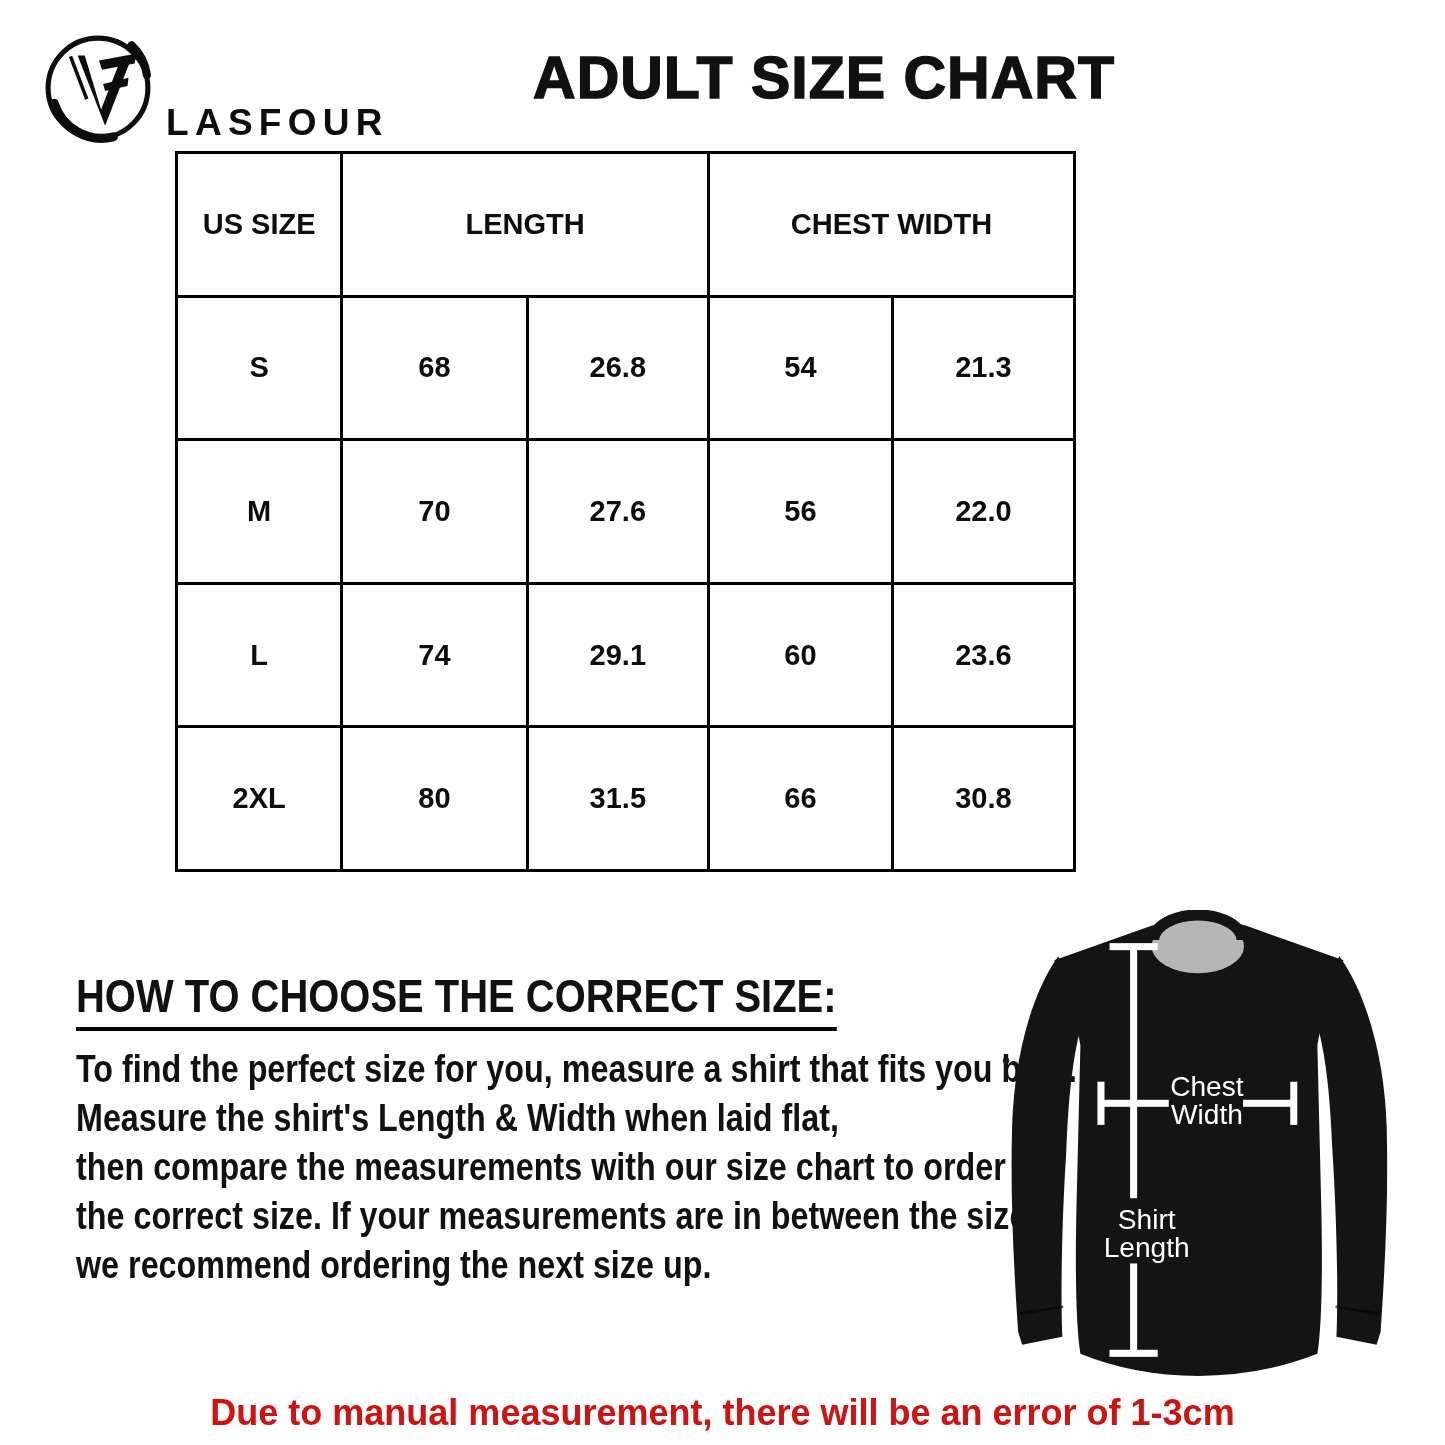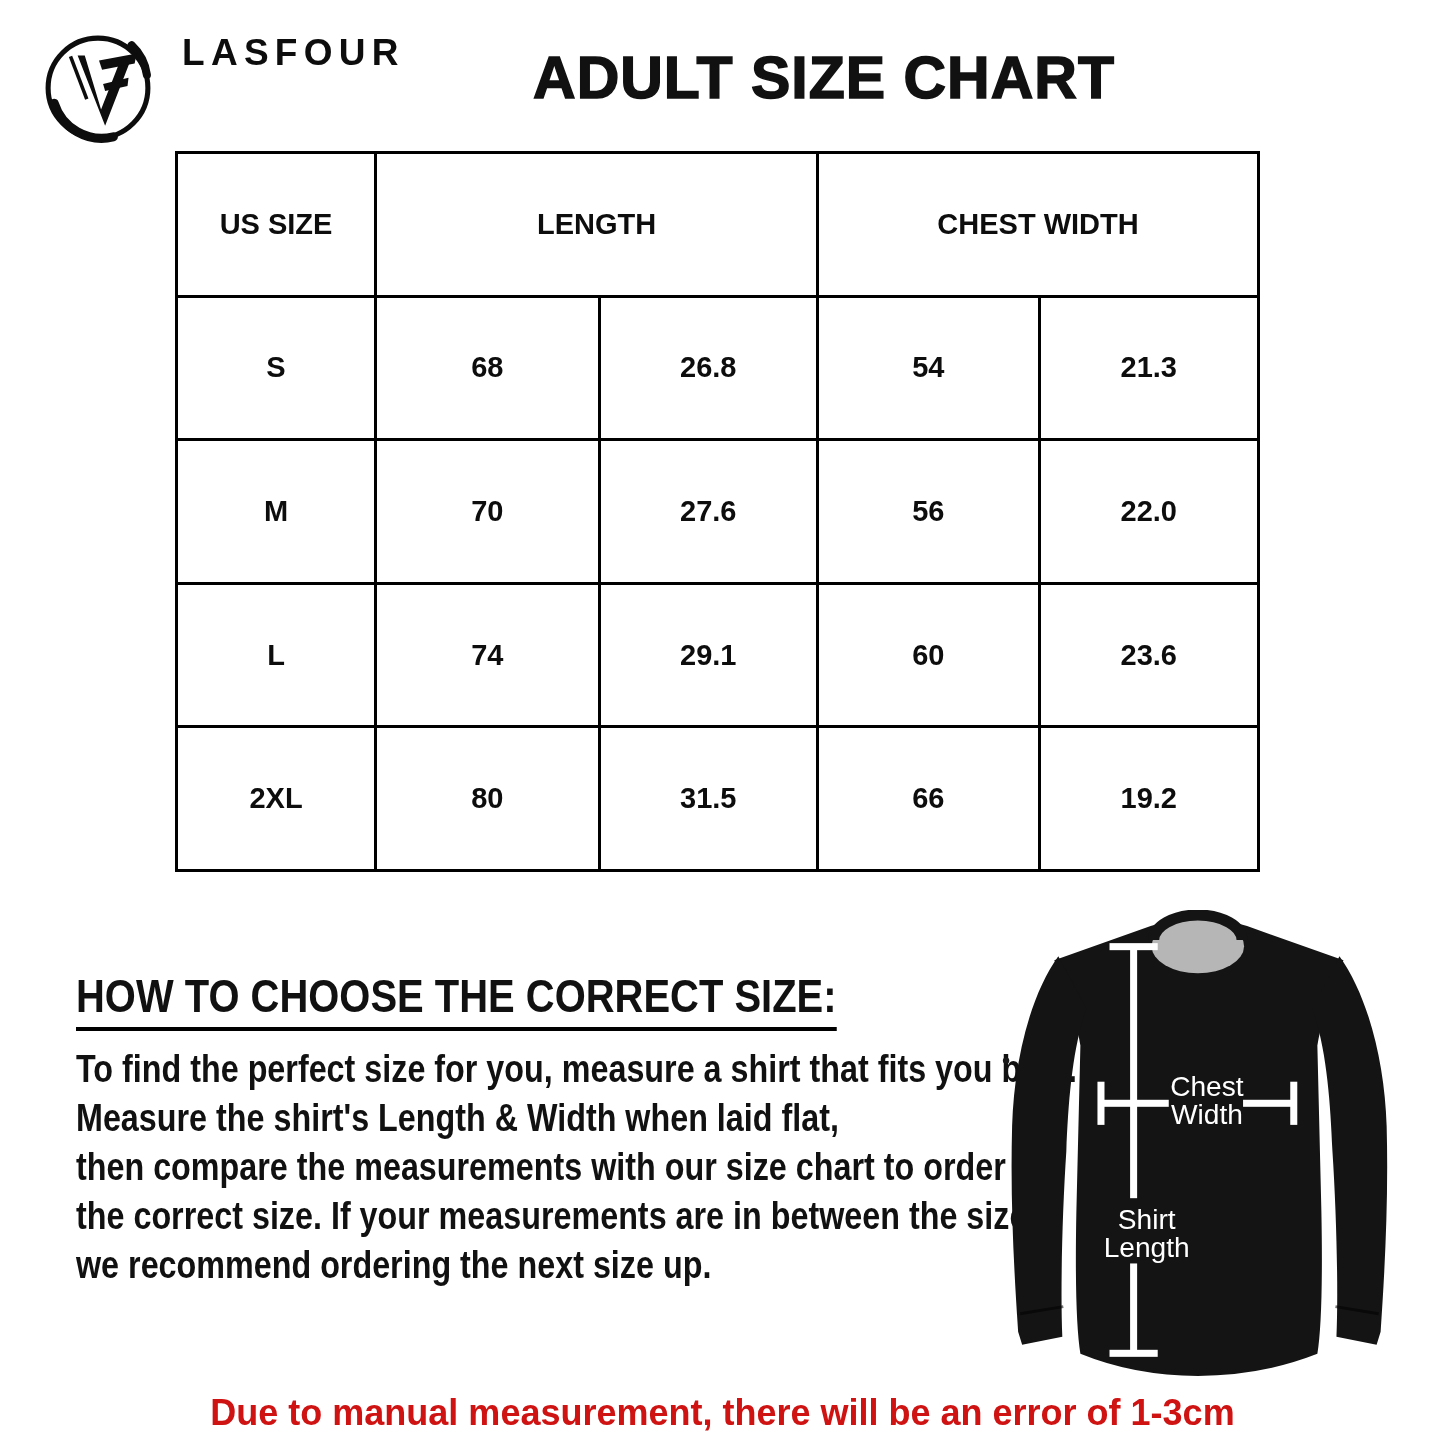--- a/index.html
+++ b/index.html
@@ -2,31 +2,31 @@
 <html><head>
 <meta charset="utf-8">
 <style>
   html,body{margin:0;padding:0;}
   body{
     width:1445px;height:1445px;position:relative;overflow:hidden;
     background:#ffffff;color:#0e0e0e;
     font-family:"Liberation Sans", sans-serif;
   }
   
-  .brand{position:absolute;left:42px;top:32px;display:flex;align-items:flex-start;gap:28px;}
+  .brand{position:absolute;left:42px;top:32px;display:flex;align-items:flex-end;gap:12px;}
   .brand svg{width:112px;height:112px;display:block;}
   .brand-name{font-size:37px;font-weight:700;letter-spacing:0.17em;color:#0d0d0d;}
   .title{
     position:absolute;left:504px;top:44px;width:640px;margin:0;
     text-align:center;font-size:59px;font-weight:700;letter-spacing:1px;
     -webkit-text-stroke:1.5px #111;color:#111;
   }
   
   .size-table{
-    position:absolute;left:175px;top:151px;width:1085px;height:721px;
+    position:absolute;left:175px;top:151px;width:901px;height:721px;
     border-collapse:collapse;table-layout:fixed;text-align:center;
     font-size:29px;font-weight:700;color:#0d0d0d;
   }
   .size-table th,.size-table td{border:3px solid #000;padding:0;}
   .size-table tr{height:72px;}
   
   .howto{position:absolute;left:76px;top:970px;width:940px;}
   .howto h2{
     display:inline-block;margin:0 0 14px 0;
     font-size:47px;font-weight:700;line-height:1.1;white-space:nowrap;
@@ -97,21 +97,21 @@
       <td>74</td>
       <td>29.1</td>
       <td>60</td>
       <td>23.6</td>
     </tr>
     <tr>
       <td>2XL</td>
       <td>80</td>
       <td>31.5</td>
       <td>66</td>
-      <td>19.2</td>
+      <td>30.8</td>
     </tr>
   </tbody>
 </table>
 
 <section class="howto">
   <h2>HOW TO CHOOSE THE CORRECT SIZE:</h2>
   <div class="line">To find the perfect size for you, measure a shirt that fits you best.</div>
   <div class="line">Measure the shirt's Length &amp; Width when laid flat,</div>
   <div class="line">then compare the measurements with our size chart to order</div>
   <div class="line">the correct size. If your measurements are in between the sizes,</div>

